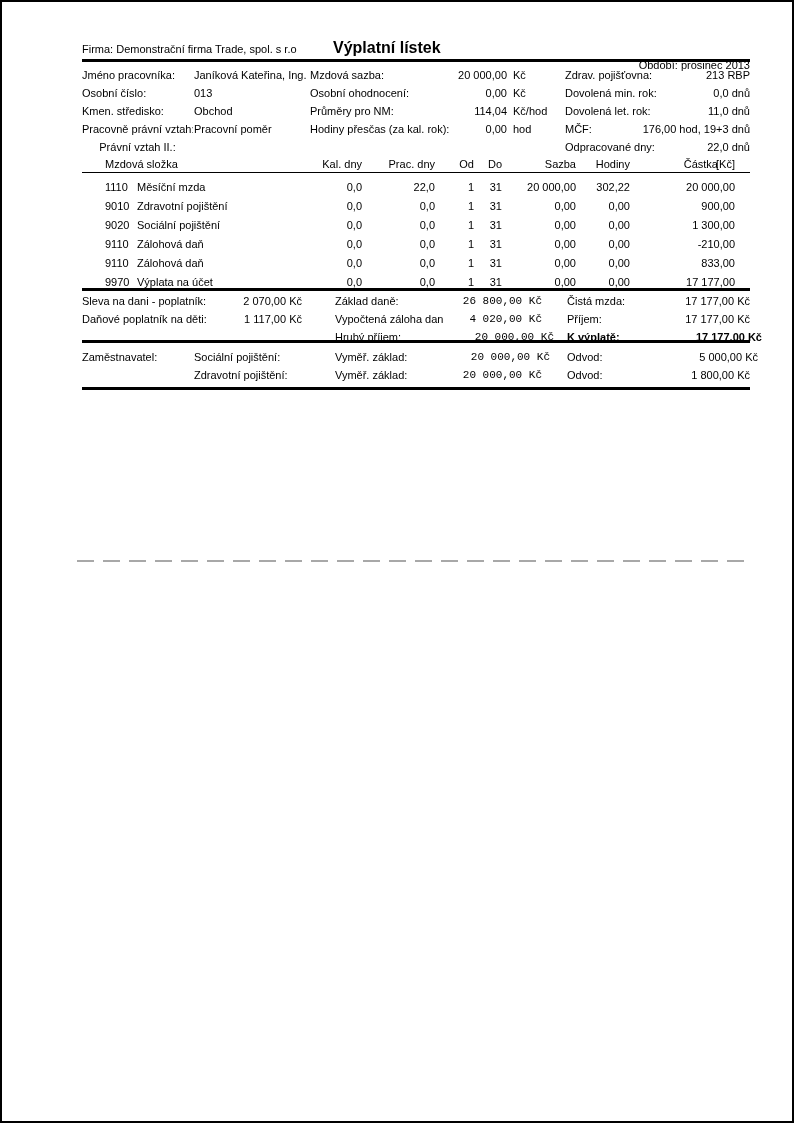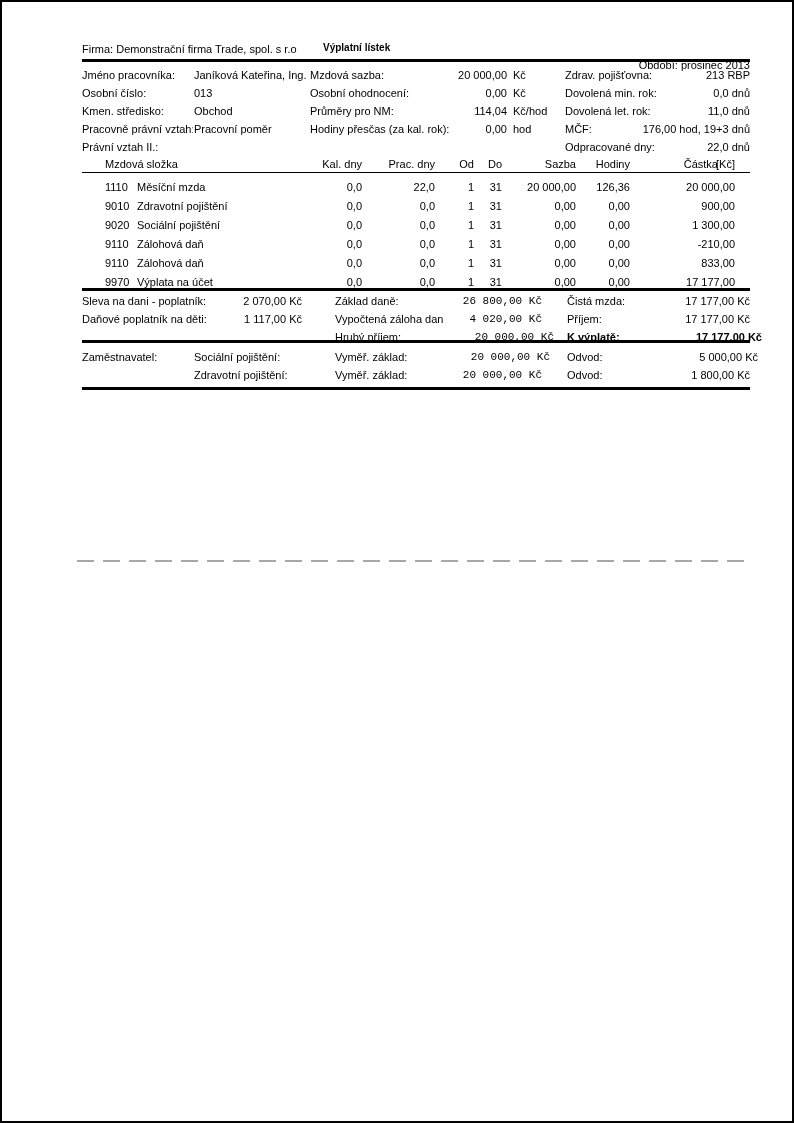--- a/index.html
+++ b/index.html
@@ -52,21 +52,21 @@
   
   .z-l0{left:80px;}
   .z-l1{left:192px;}
 </style>
 </head>
 <body>
 
 <div class="page">
 
   <div class="t clip" style="top:40px;left:80px;width:255px;">Firma: Demonstrační firma Trade, spol. s r.o</div>
-  <div class="t b" style="top:39px;left:321px;font-size:10px;">Výplatní lístek</div>
+  <div class="t b" style="top:39px;left:331px;font-size:16px;">Výplatní lístek</div>
   <div class="t" style="top:56px;right:42px;">Období: prosinec 2013</div>
   <div class="hline" style="top:57px;height:3px;"></div>
 
   <div class="trow" style="top:66px;">
     <span class="t clip e-l1">Jméno pracovníka:</span>
     <span class="t clip e-v1">Janíková Kateřina, Ing.</span>
     <span class="t e-l2">Mzdová sazba:</span>
     <span class="t e-n2">20 000,00</span>
     <span class="t e-u2">Kč</span>
     <span class="t e-l3">Zdrav. pojišťovna:</span>
@@ -92,21 +92,21 @@
   </div>
   <div class="trow" style="top:120px;">
     <span class="t clip e-l1">Pracovně právní vztah:</span>
     <span class="t clip e-v1">Pracovní poměr</span>
     <span class="t e-l2">Hodiny přesčas (za kal. rok):</span>
     <span class="t e-n2">0,00</span>
     <span class="t e-u2">hod</span>
     <span class="t e-l3">MČF:</span>
     <span class="t e-v3">176,00 hod, 19+3 dnů</span>
   </div>
-  <div class="trow" style="top:138px;">
+  <div class="trow" style="top:138px;text-align:center;">
     <span class="t clip e-l1">Právní vztah II.:</span>
     <span class="t e-l3">Odpracované dny:</span>
     <span class="t e-v3">22,0 dnů</span>
   </div>
 
   <div class="trow" style="top:155px;">
     <span class="t c-code">Mzdová složka</span>
     <span class="t c-kal">Kal. dny</span>
     <span class="t c-prac">Prac. dny</span>
     <span class="t c-od">Od</span>
@@ -119,21 +119,21 @@
   <div class="hline" style="top:170px;height:1px;"></div>
 
   <div class="trow" style="top:178px;">
     <span class="t c-code">1110</span>
     <span class="t c-name">Měsíční mzda</span>
     <span class="t c-kal">0,0</span>
     <span class="t c-prac">22,0</span>
     <span class="t c-od">1</span>
     <span class="t c-do">31</span>
     <span class="t c-sazba">20 000,00</span>
-    <span class="t c-hod">126,36</span>
+    <span class="t c-hod">302,22</span>
     <span class="t c-cast">20 000,00</span>
   </div>
   <div class="trow" style="top:197px;">
     <span class="t c-code">9010</span>
     <span class="t c-name">Zdravotní pojištění</span>
     <span class="t c-kal">0,0</span>
     <span class="t c-prac">0,0</span>
     <span class="t c-od">1</span>
     <span class="t c-do">31</span>
     <span class="t c-sazba">0,00</span>

